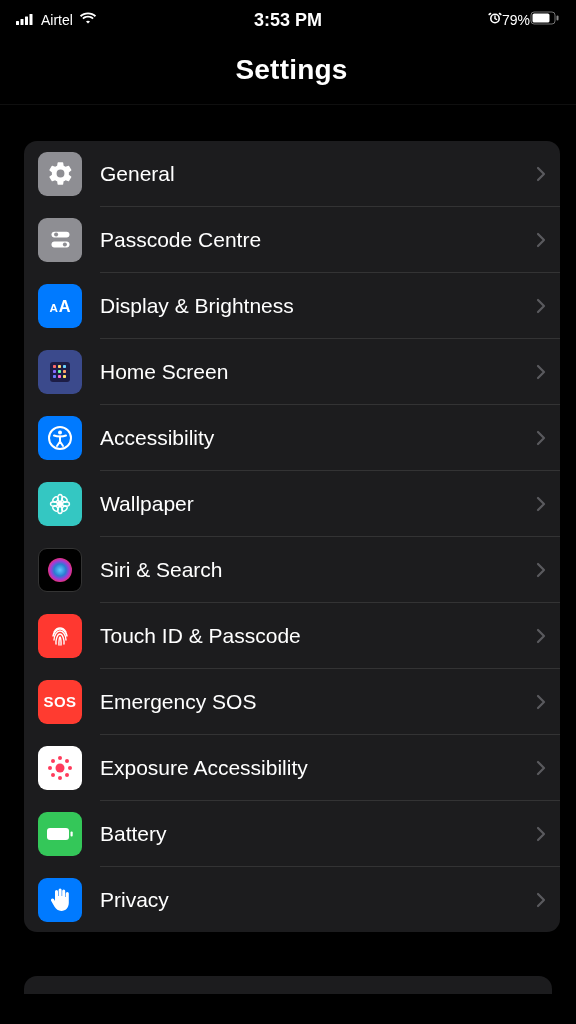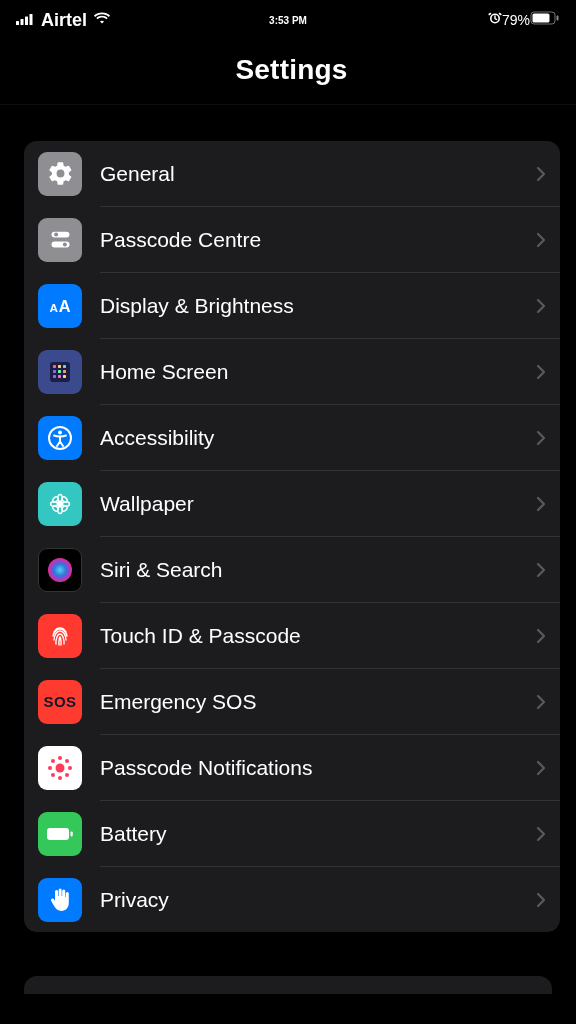--- a/index.html
+++ b/index.html
@@ -22,29 +22,29 @@
       align-items: center;
       padding: 8px 16px 4px 16px;
       height: 36px;
     }
     .status-left {
       display: flex;
       align-items: center;
       gap: 4px;
     }
     .status-left span.carrier {
-      font-size: 18px;
-      font-weight: 700;
+      font-size: 14px;
+      font-weight: 400;
       margin-left: 3px;
     }
     .status-center {
       position: absolute;
       left: 50%;
       transform: translateX(-50%);
-      font-size: 10px;
+      font-size: 18px;
       font-weight: 600;
     }
     .status-right {
       display: flex;
       align-items: center;
     }
     .status-right span.pct {
       font-size: 14px;
       font-weight: 400;
     }
@@ -114,21 +114,21 @@
     .bg-blue   { background: #007aff; }
     .bg-cyan   { background: #34c7c2; }
     .bg-red    { background: #ff3830; }
     .bg-redsos { background: #ff3b30; }
     .bg-white  { background: #ffffff; }
     .bg-green  { background: #34c759; }
     .bg-darkblue { background: #3b4a8c; }
     .bg-siri   { background: #000; }
     .bg-privacy{ background: #007aff; }
     .sos-text {
-      color: #0f172a;
+      color: #ffffff;
       font-weight: 700;
       font-size: 15px;
       letter-spacing: 0.5px;
     }
   </style>
 </head>
 <body>
 
 <div class="status-bar">
   <div class="status-left">
@@ -369,21 +369,21 @@
               <circle cx="15" cy="25" r="2"></circle>
               <circle cx="5" cy="15" r="2"></circle>
               <circle cx="25" cy="15" r="2"></circle>
               <circle cx="8" cy="8" r="2"></circle>
               <circle cx="22" cy="8" r="2"></circle>
               <circle cx="8" cy="22" r="2"></circle>
               <circle cx="22" cy="22" r="2"></circle>
             </g>
           </svg>
       </div>
-      <div class="row-label">Passcode Notifications</div>
+      <div class="row-label">Exposure Accessibility</div>
       <div class="chevron">
           <svg width="10" height="16" viewBox="0 0 10 16">
             <path d="M2 2l6 6-6 6" stroke="#5a5a5e" stroke-width="2.2" fill="none" stroke-linecap="round" stroke-linejoin="round"></path>
           </svg>
         </div>
     </div>
     <div class="sep"></div>
 
     <div class="row">
       <div class="row-icon bg-green">

